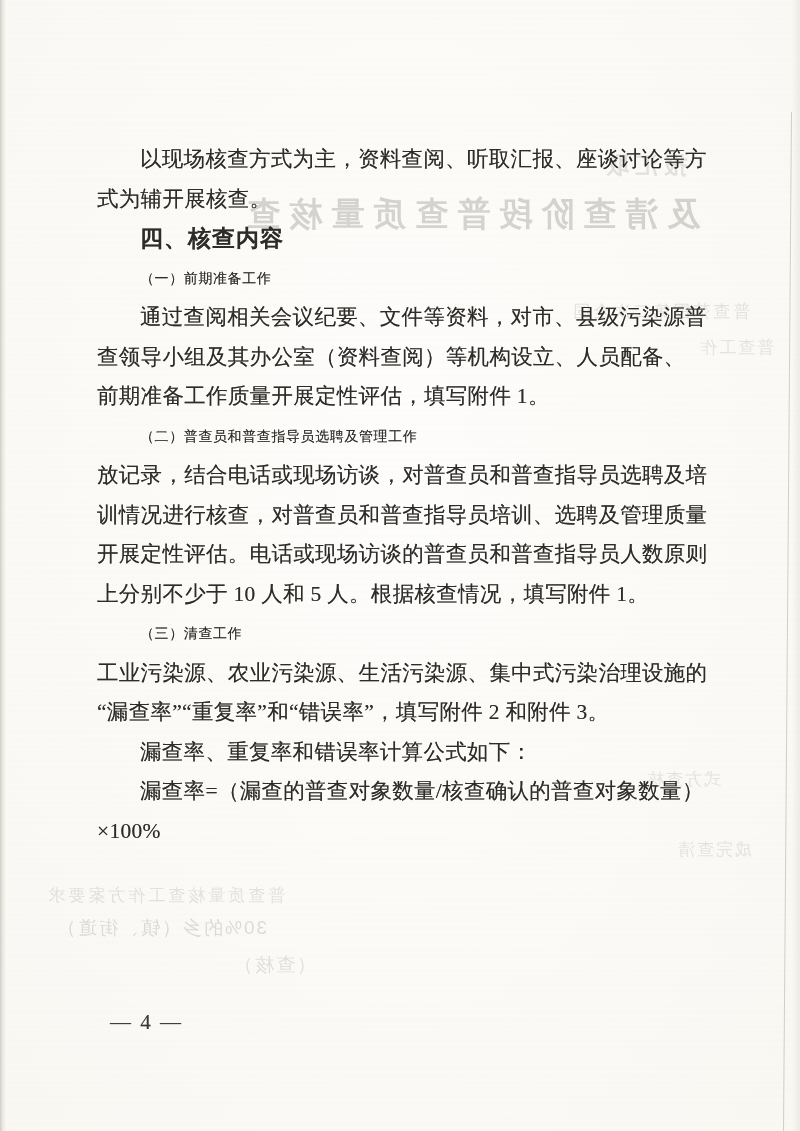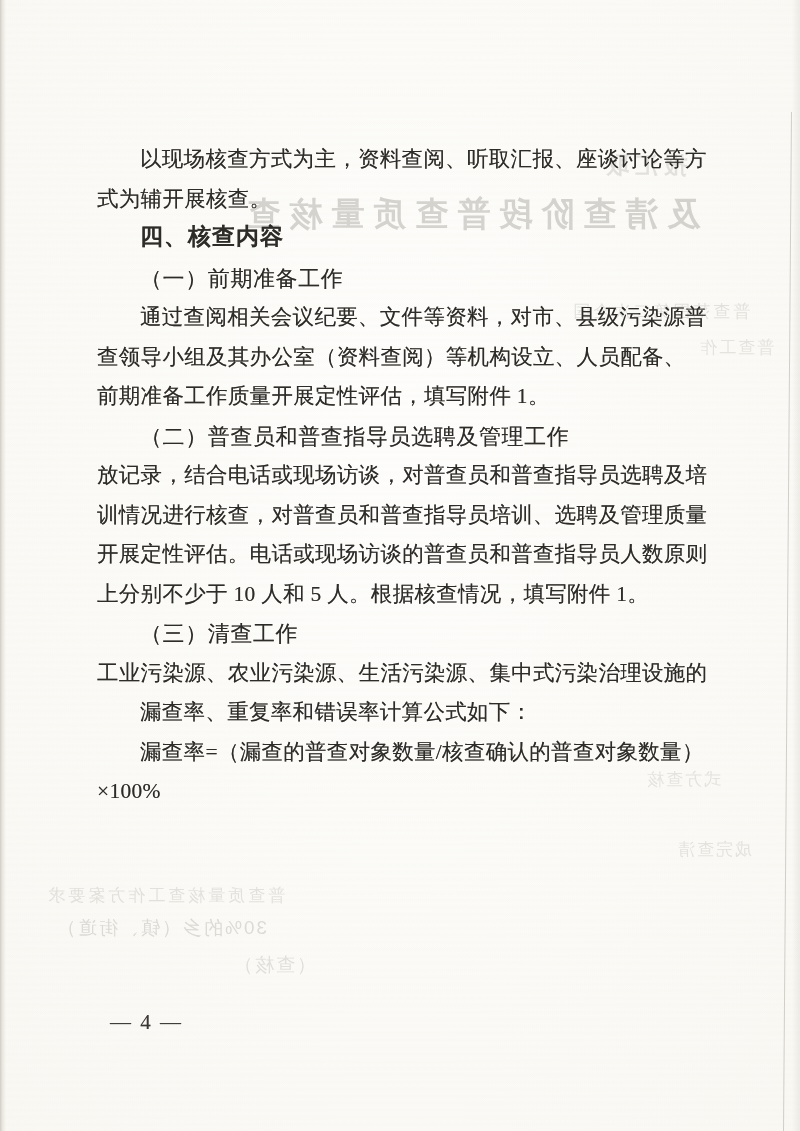--- a/index.html
+++ b/index.html
@@ -36,25 +36,25 @@
     color:#2e2c29;
   }
   .ln{
     height:39.5px;line-height:39.5px;
     font-size:21.5px;letter-spacing:0.3px;
     white-space:nowrap;
     text-shadow:0 0 0.5px rgba(46,44,41,0.55);
   }
   .ind{padding-left:43px;}
   .h1{
-    font-family:Liberation Mono, monospace;
+    font-family:Liberation Sans, sans-serif;
     font-weight:bold;font-size:23px;letter-spacing:1px;
   }
   .h2{
-    font-size:22px;letter-spacing:0.6px;
+    font-size:14px;letter-spacing:0.6px;
   }
   .page-number{
     position:absolute;left:110px;top:1010px;
     font-size:21px;letter-spacing:2px;color:#3a3835;
     text-shadow:0 0 0.5px rgba(58,56,53,0.5);
   }
   
   .bt{
     position:absolute;
     transform:scaleX(-1);
@@ -110,20 +110,21 @@
     <div class="ln ind h2">（二）普查员和普查指导员选聘及管理工作</div>
 
     <div class="ln">放记录，结合电话或现场访谈，对普查员和普查指导员选聘及培</div>
     <div class="ln">训情况进行核查，对普查员和普查指导员培训、选聘及管理质量</div>
     <div class="ln">开展定性评估。电话或现场访谈的普查员和普查指导员人数原则</div>
     <div class="ln">上分别不少于 10 人和 5 人。根据核查情况，填写附件 1。</div>
 
     <div class="ln ind h2">（三）清查工作</div>
 
     <div class="ln">工业污染源、农业污染源、生活污染源、集中式污染治理设施的</div>
+    <div class="ln">“漏查率”“重复率”和“错误率”，填写附件 2 和附件 3。</div>
 
     <div class="ln ind">漏查率、重复率和错误率计算公式如下：</div>
 
     <div class="ln ind">漏查率=（漏查的普查对象数量/核查确认的普查对象数量）</div>
     <div class="ln">×100%</div>
 
   </div>
 
   <div class="page-number">— 4 —</div>
 

